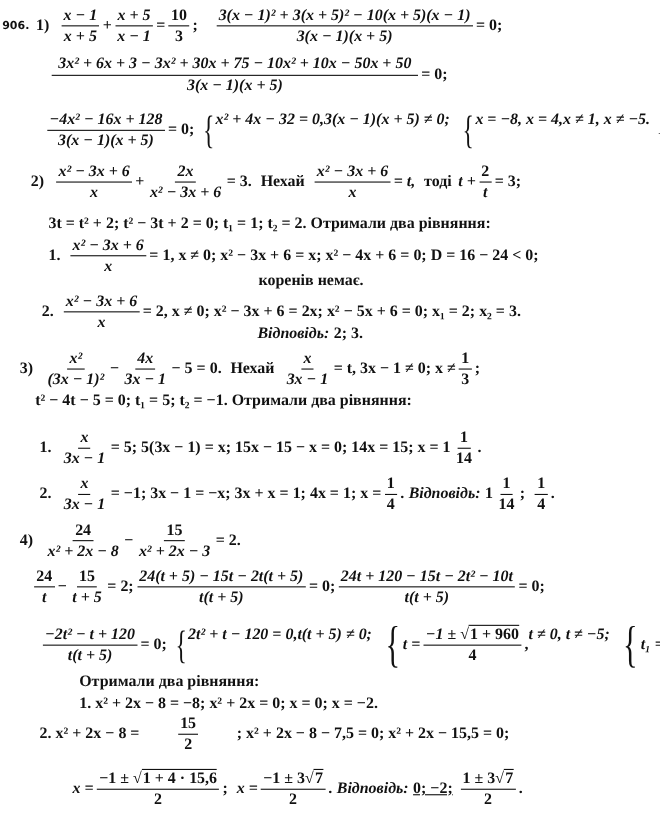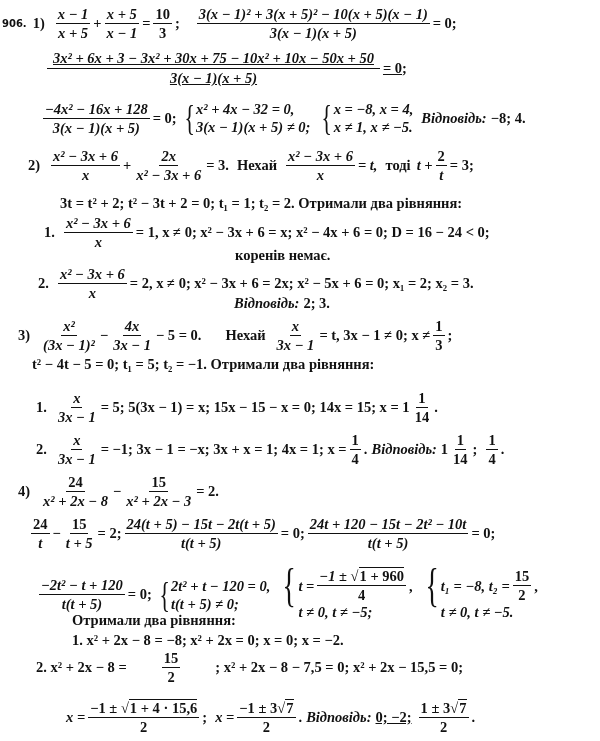--- a/index.html
+++ b/index.html
@@ -5,21 +5,21 @@
   html, body { margin:0; padding:0; background:#ffffff; }
   body { width:600px; height:741px; overflow:hidden; position:relative;
          font-family:"Liberation Serif","DejaVu Serif",serif; color:#111; font-weight:bold; font-size:14.5px; }
   .line { position:absolute; left:0; white-space:nowrap; display:flex; align-items:center; }
   .frac { display:inline-flex; flex-direction:column; align-items:center; vertical-align:middle; margin:0 3px; }
   .frac .num { padding:0 2px 1px; border-bottom:1.3px solid #111; line-height:16px; }
   .frac .den { padding:1px 2px 0; line-height:16px; }
   i { font-style:italic; }
   .sys { display:inline-flex; align-items:stretch; margin:0 4px; }
   .brace { font-size:36px; font-weight:normal; line-height:36px; transform:scaleX(0.6); margin-right:-2px; }
-  .sys-rows { display:flex; flex-direction:column; justify-content:flex-end; line-height:18px; }
+  .sys-rows { display:flex; flex-direction:row; justify-content:flex-end; line-height:18px; }
   .ans { font-style:italic; font-weight:bold; margin:0 4px; }
   .num-label { font-family:"DejaVu Sans",sans-serif; font-weight:bold; font-size:10px; margin-right:6px; }
   .sqrt { border-top:1.3px solid #111; padding-left:1px; }
 </style>
 </head>
 <body>
 
 <div class="line" style="top:6px;left:2px;">
   <span class="num-label">906.</span>
   <span style="margin-right:8px;">1)</span>
@@ -38,21 +38,21 @@
       <span class="den">3</span>
     </span>
   <span style="margin-right:14px;">;</span>
   <span class="frac">
       <i class="num">3(x − 1)² + 3(x + 5)² − 10(x + 5)(x − 1)</i>
       <i class="den">3(x − 1)(x + 5)</i>
     </span>
   <span>= 0;</span>
 </div>
 
-<div class="line" style="top:50px;left:44px;text-decoration:underline;">
+<div class="line" style="top:50px;left:44px;">
   <span class="frac">
       <i class="num" style="padding:0 6px 2px;">3x² + 6x + 3 − 3x² + 30x + 75 − 10x² + 10x − 50x + 50</i>
       <i class="den">3(x − 1)(x + 5)</i>
     </span>
   <span>= 0;</span>
 </div>
 
 <div class="line" style="top:100px;left:40px;">
   <span class="frac">
       <i class="num">−4x² − 16x + 128</i>
@@ -97,21 +97,21 @@
   <i style="margin-right:8px;">= t,</i>
   <span style="margin-right:6px;">тоді</span>
   <i>t +</i>
   <span class="frac">
       <span class="num">2</span>
       <i class="den">t</i>
     </span>
   <span>= 3;</span>
 </div>
 
-<div class="line" style="top:195px;left:60px;justify-content:flex-end;">
+<div class="line" style="top:195px;left:44px;justify-content:flex-end;">
   <span>3t = t² + 2;  t² − 3t + 2 = 0;  t₁ = 1;  t₂ = 2. Отримали два рівняння:</span>
 </div>
 
 <div class="line" style="top:215px;left:44px;">
   <span style="margin-right:6px;">1.</span>
   <span class="frac">
       <i class="num">x² − 3x + 6</i>
       <i class="den">x</i>
     </span>
   <span>= 1,   x ≠ 0;  x² − 3x + 6 = x;  x² − 4x + 6 = 0;  D = 16 − 24 &lt; 0;</span>
@@ -137,21 +137,21 @@
   <span style="margin-right:8px;">3)</span>
   <span class="frac">
       <i class="num">x²</i>
       <i class="den">(3x − 1)²</i>
     </span>
   <span>−</span>
   <span class="frac">
       <i class="num">4x</i>
       <i class="den">3x − 1</i>
     </span>
-  <span style="margin-right:24px;">− 5 = 0.</span>
+  <span style="margin-right:8px;">− 5 = 0.</span>
   <span style="margin-right:6px;">Нехай</span>
   <span class="frac">
       <i class="num">x</i>
       <i class="den">3x − 1</i>
     </span>
   <span>= t,  3x − 1 ≠ 0;  x ≠</span>
   <span class="frac">
       <span class="num">1</span>
       <span class="den">3</span>
     </span>

